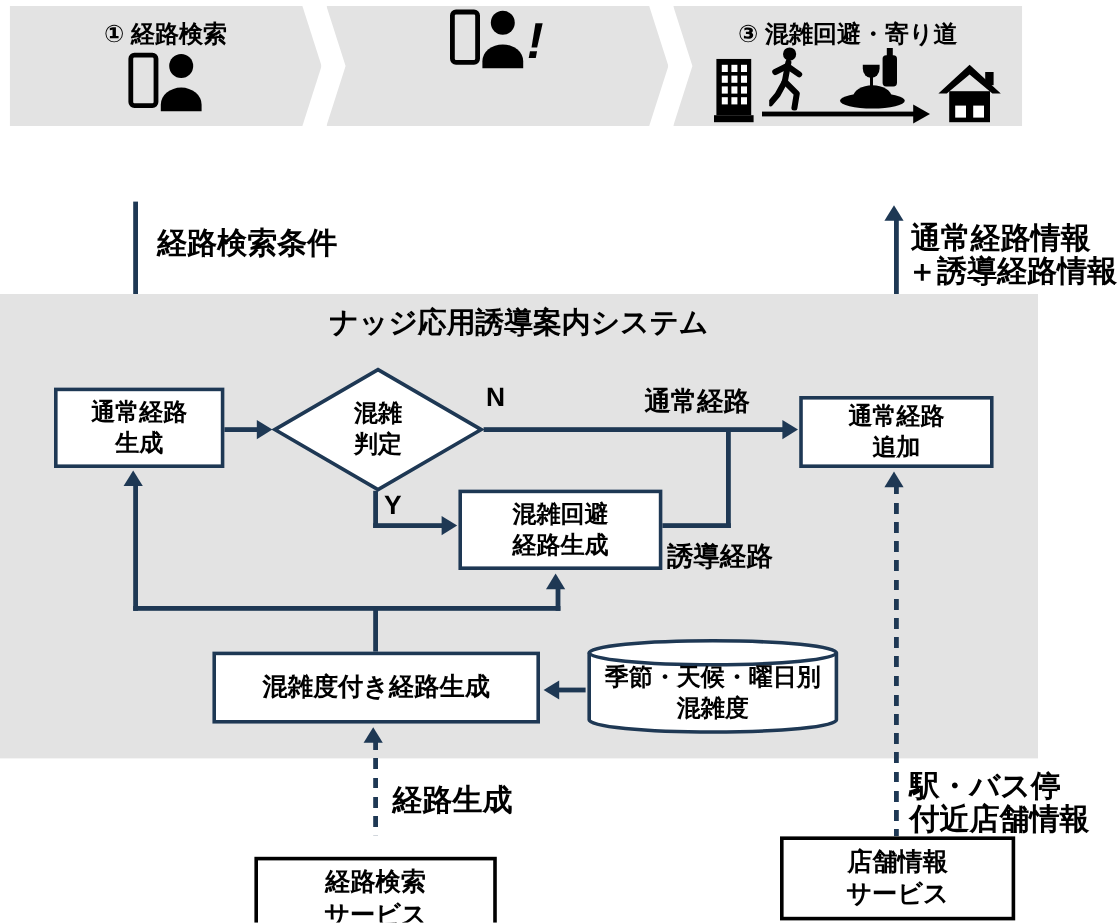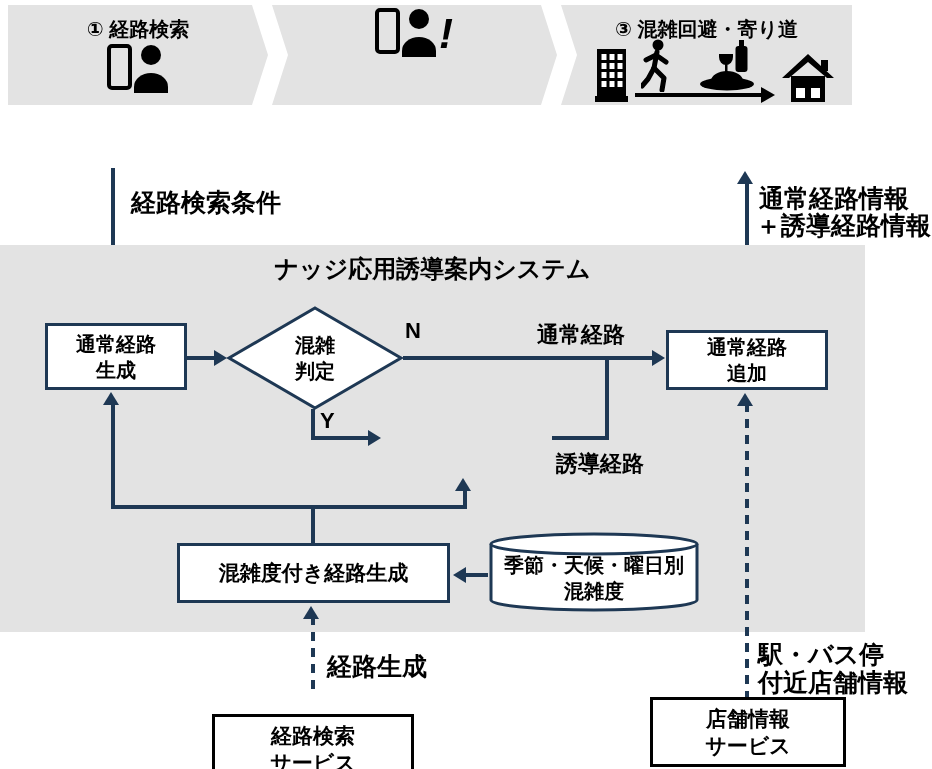--- a/index.html
+++ b/index.html
@@ -141,20 +141,22 @@
 
   <div class="node" style="left:45px;top:323px;width:142px;height:67px;">通常経路
 生成</div>
 
   <svg class="shape" style="left:225px;top:304px;" width="180" height="108" viewBox="0 0 180 108">
     <polygon points="90,4 176,54 90,104 4,54" fill="#fff" stroke="#1e3854" stroke-width="3"></polygon>
   </svg>
   <div class="shape-text" style="left:225px;top:304px;width:180px;height:108px;font-size:20px;">混雑
 判定</div>
 
+  <div class="node" style="left:382px;top:408px;width:170px;height:67px;">混雑回避
+経路生成</div>
   <div class="node" style="left:666px;top:330px;width:162px;height:60px;">通常経路
 追加</div>
   <div class="node" style="left:177px;top:543px;width:273px;height:60px;font-size:21px;">混雑度付き経路生成</div>
 
   <svg class="shape" style="left:487px;top:530px;" width="214" height="84" viewBox="0 0 214 84">
     <path d="M4,14 v56 a103,10 0 0 0 206,0 v-56" fill="#fff" stroke="#1e3854" stroke-width="3"></path>
     <ellipse cx="107" cy="14" rx="103" ry="10" fill="#fff" stroke="#1e3854" stroke-width="3"></ellipse>
   </svg>
   <div class="shape-text" style="left:487px;top:550px;width:214px;height:56px;">季節・天候・曜日別
 混雑度</div>

